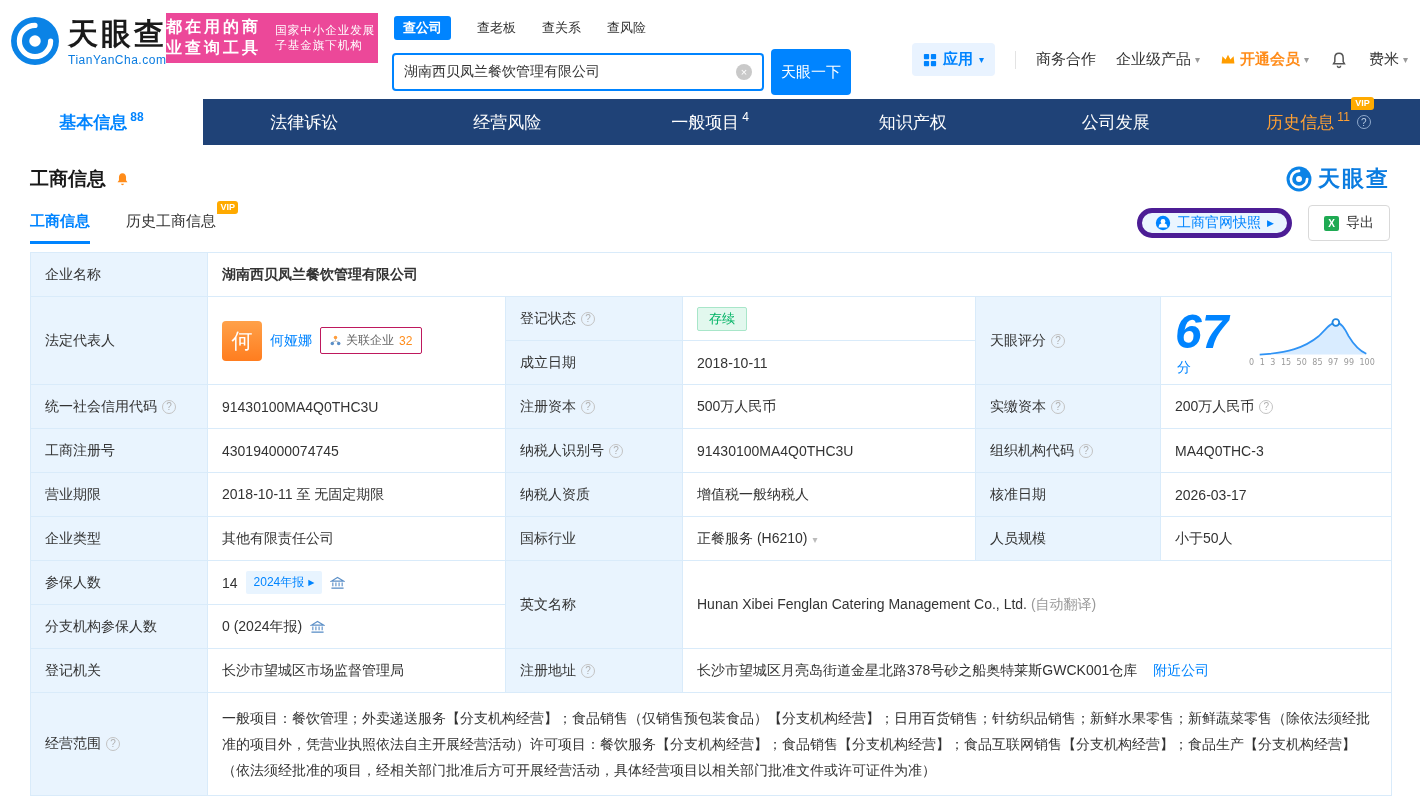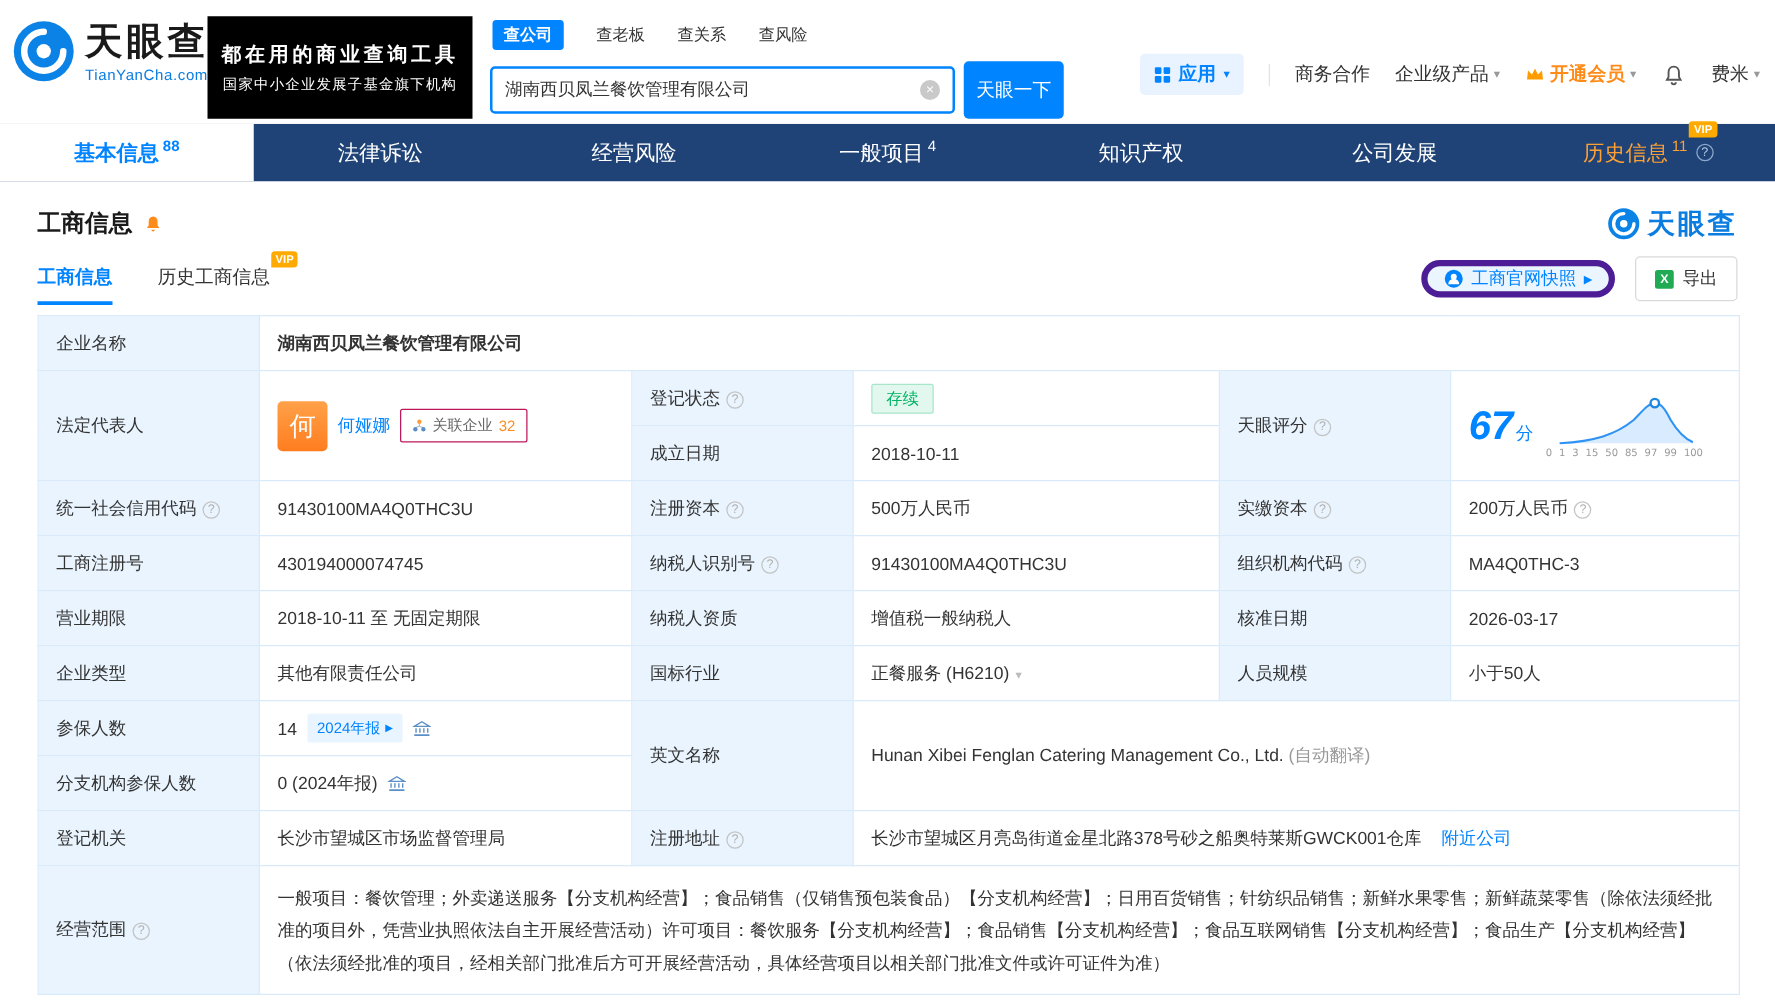--- a/index.html
+++ b/index.html
@@ -7,22 +7,22 @@
     font-family:"Liberation Sans","DejaVu Sans",sans-serif;color:#333;}
   a{text-decoration:none;}
   svg{display:block;}
 
   
   .topbar{position:relative;height:99px;background:#fff;}
   .logo{position:absolute;left:10px;top:16px;display:flex;gap:8px;cursor:pointer;}
   .logo-icon svg{width:50px;height:50px;}
   .logo-cn{font-size:30px;font-weight:bold;color:#1a1a1a;letter-spacing:3px;line-height:36px;}
   .logo-en{font-size:12px;color:#0b7ce0;letter-spacing:.5px;margin-top:1px;}
-  .red-banner{position:absolute;left:166px;top:13px;width:212px;height:82px;background:#000000;
-    color:#fff;display:flex;flex-direction:column;justify-content:center;align-items:center;gap:5px;}
+  .red-banner{position:absolute;left:166px;top:13px;width:212px;height:50px;background:#ec4899;
+    color:#fff;display:flex;flex-direction:row;justify-content:center;align-items:center;gap:5px;}
   .slogan1{font-size:16px;font-weight:bold;letter-spacing:3px;}
   .slogan2{font-size:11.5px;letter-spacing:1px;}
   .search-area{position:absolute;left:392px;top:16px;}
   .search-tabs{display:flex;gap:26px;align-items:center;margin-bottom:9px;margin-left:2px;}
   .stab{font-size:13px;color:#333;cursor:pointer;}
   .stab.active{background:#0084ff;color:#fff;padding:3px 9px;border-radius:3px;font-weight:bold;}
   .search-row{display:flex;align-items:center;}
   .search-box{width:372px;height:38px;border:2px solid #0084ff;border-radius:4px;display:flex;
     align-items:center;background:#fff;padding:0 10px;}
   .search-input{flex:1;border:none;outline:none;font-size:14px;color:#333;background:transparent;}
@@ -93,21 +93,21 @@
   .link{color:#0084ff;cursor:pointer;}
   .val-flex{display:flex;align-items:center;gap:8px;}
   .avatar{width:40px;height:40px;background:linear-gradient(180deg,#ffa149,#ff7d1f);color:#fff;
     font-size:21px;border-radius:4px;display:flex;align-items:center;justify-content:center;cursor:pointer;}
   .rel-tag{display:inline-flex;align-items:center;gap:5px;border:1px solid #be185d;border-radius:2px;
     padding:4px 9px;font-size:12px;color:#666;cursor:pointer;background:#fff;}
   .rel-tag .orange{color:#ff8c1a;}
   .badge-green{display:inline-block;background:#e2f8ee;color:#00b365;border:1px solid #a8e6c9;
     font-size:13px;padding:2px 11px;border-radius:2px;}
   .score-wrap{display:flex;align-items:center;gap:10px;}
-  .score-big{font-size:32px;font-weight:bold;color:#0084ff;font-style:italic;}
+  .score-big{font-size:48px;font-weight:bold;color:#0084ff;font-style:italic;}
   .score-unit{font-size:14px;color:#0084ff;margin-left:2px;}
   .score-chart{width:128px;}
   .score-axis{font-size:8px;color:#999;word-spacing:3px;white-space:nowrap;margin-top:0px;
     font-family:"DejaVu Sans",sans-serif;}
   .year-tag{display:inline-flex;align-items:center;gap:4px;background:#e8f4ff;color:#0084ff;
     font-size:12px;padding:3px 8px;border-radius:2px;cursor:pointer;}
   .year-tag .arr{font-size:8px;}
   .caret-gray{color:#bbb;font-size:10px;margin-left:5px;}
   .scope-val{line-height:26px;padding:12px 14px !important;}
   .bank-icon{cursor:pointer;}

